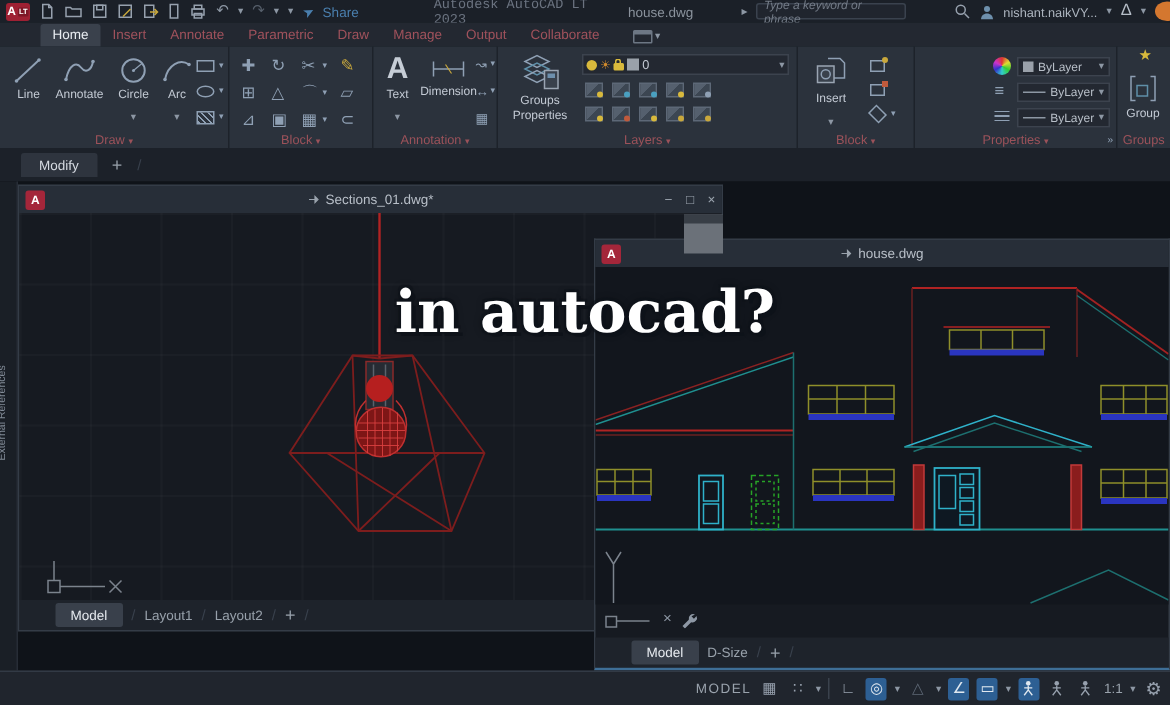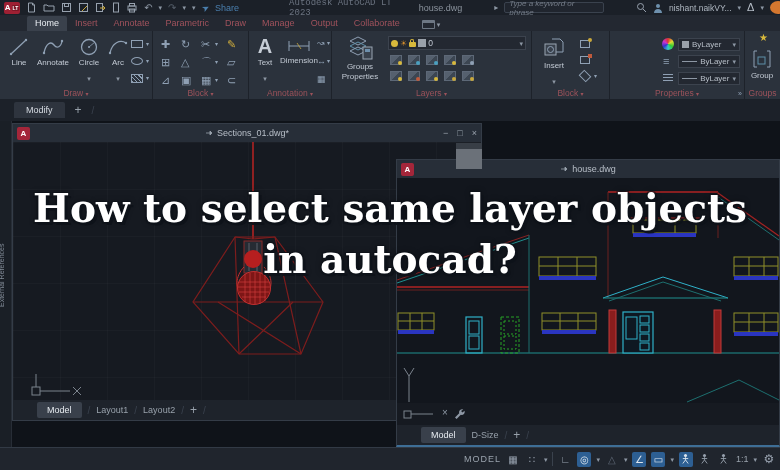--- a/index.html
+++ b/index.html
@@ -530,21 +530,20 @@
     <div class="wtabs">
       <span class="wtab active">Model</span>
       <span class="wtab">D-Size</span>
       <span class="fslash">/</span>
       <span style="color:#98a1ab;font-size:12px">+</span>
       <span class="fslash">/</span>
     </div>
   </div>
 
   <div class="a overlay">
-    <div>How to select same layer objects</div>
     <div>in autocad?</div>
   </div>
 
   <div class="a statusbar">
     <div class="sb-right">
       <span class="modeltxt">MODEL</span>
       <span class="sbi">▦</span>
       <span class="sbi">∷</span>
       <span class="dd">▾</span>
       <span class="sep"></span>

